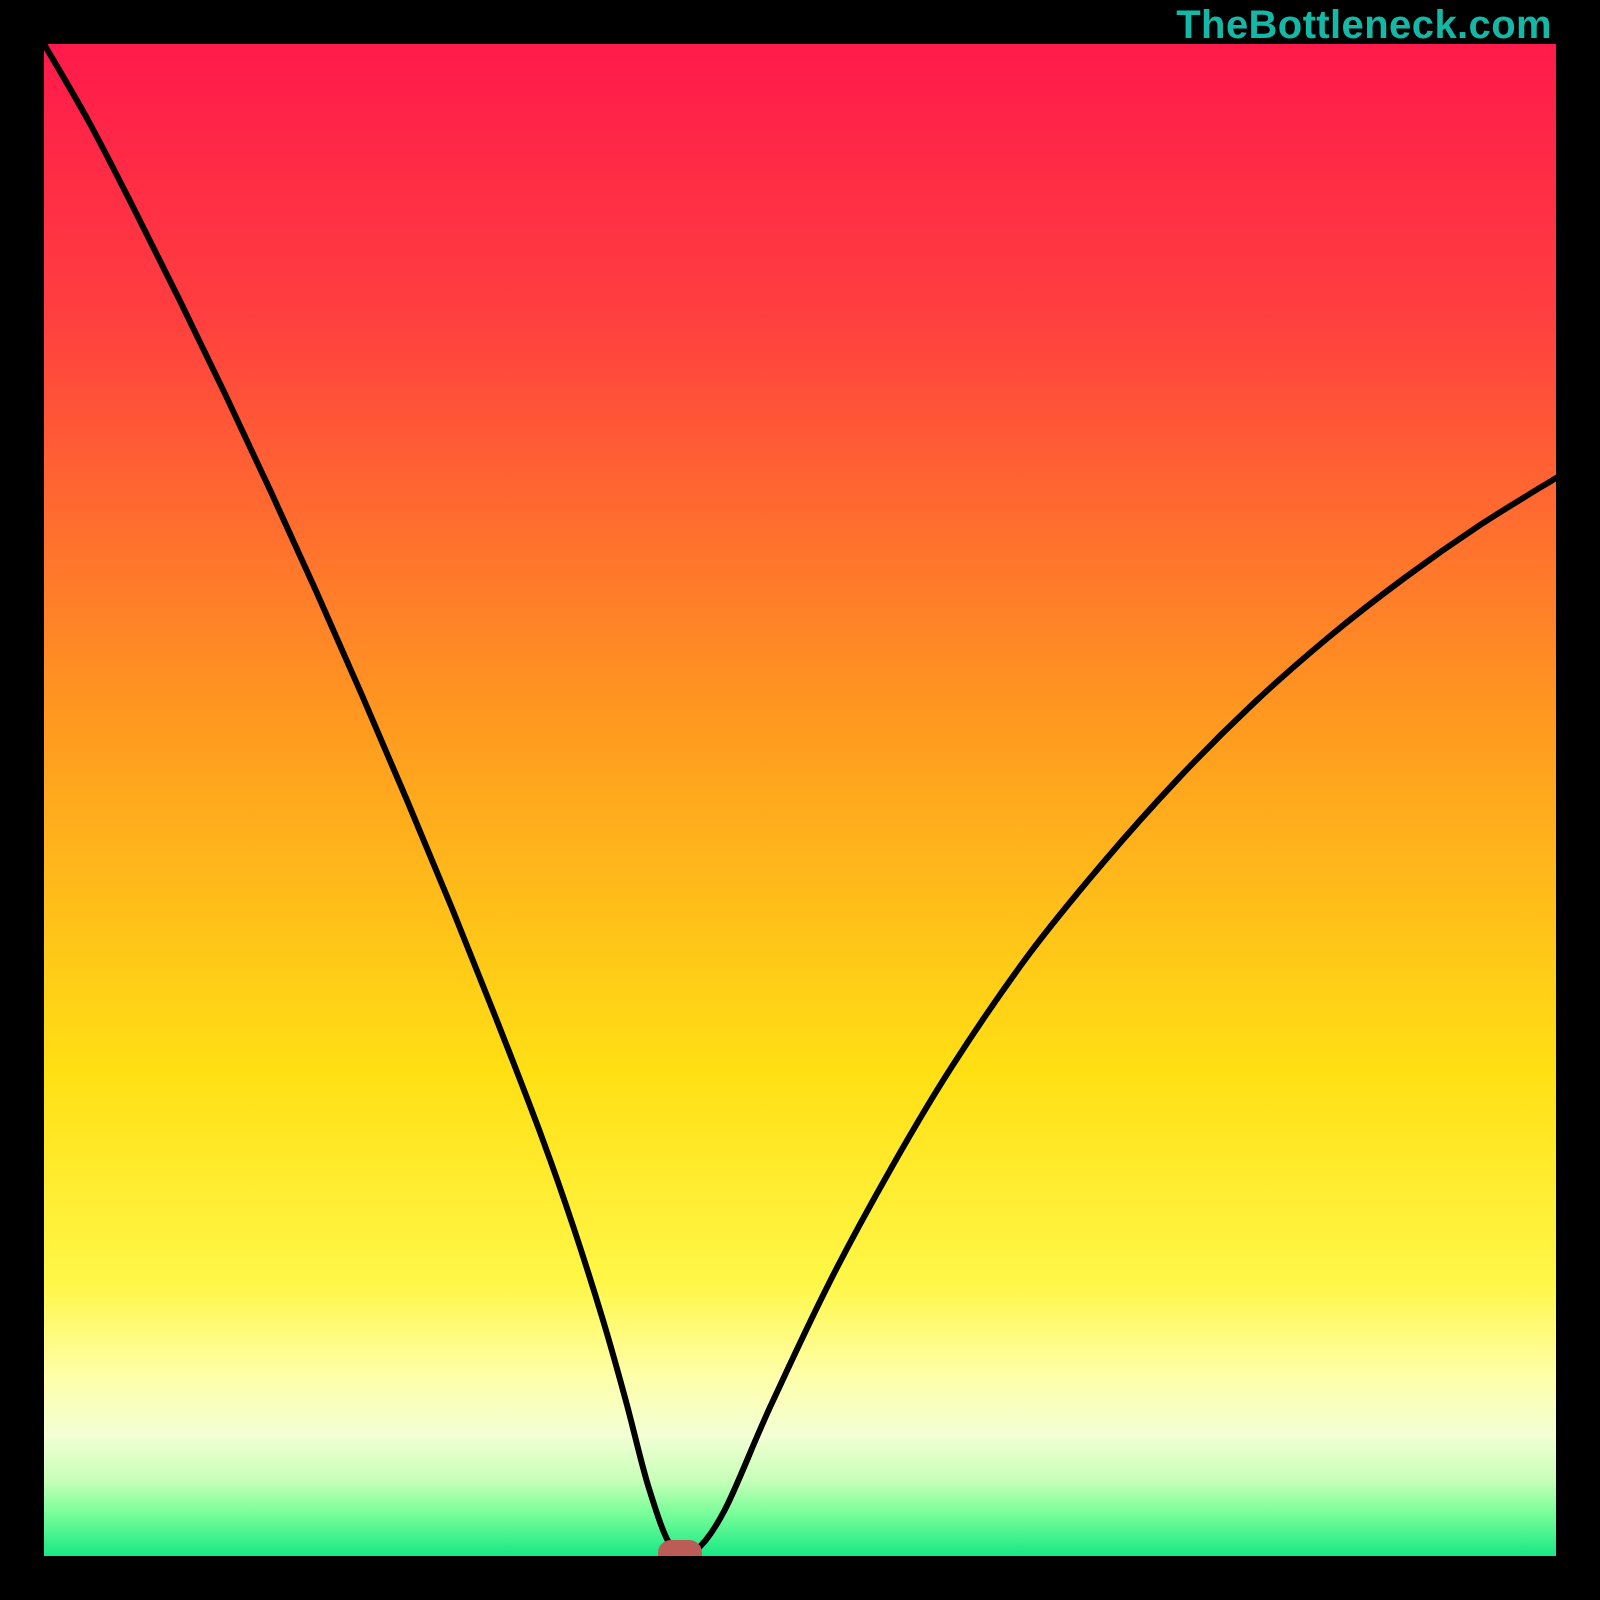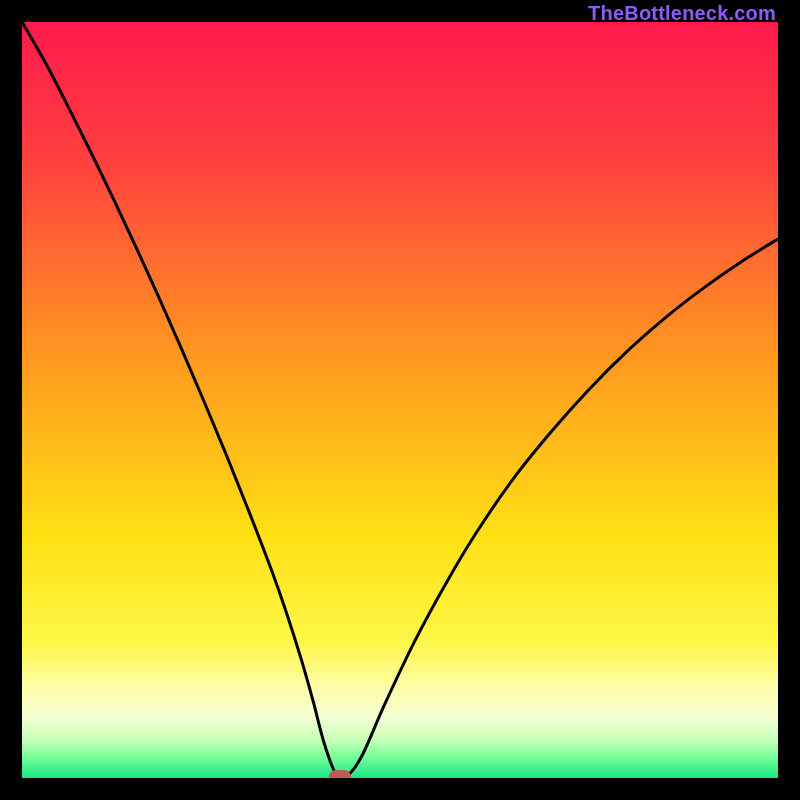--- a/index.html
+++ b/index.html
@@ -33,21 +33,21 @@
     width: 100%;
     height: 100%;
   }
   .watermark {
     position: absolute;
     top: 2px;
     right: 24px;
     font-family: Arial, Helvetica, sans-serif;
     font-size: 20px;
     font-weight: 600;
-    color: #8b5cf6;
+    color: #14b8a6;
     letter-spacing: 0.2px;
   }
   .marker {
     position: absolute;
     width: 22px;
     height: 13px;
     border-radius: 7px;
   }
   svg.curve {
     position: absolute;

